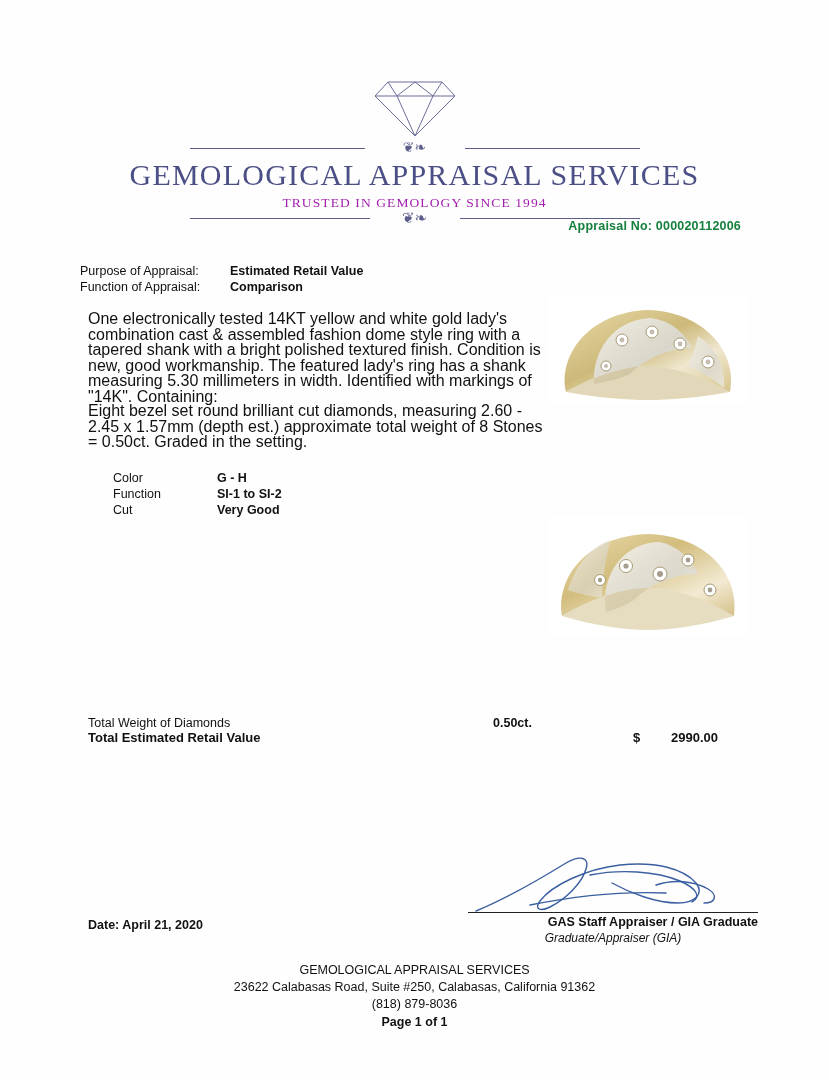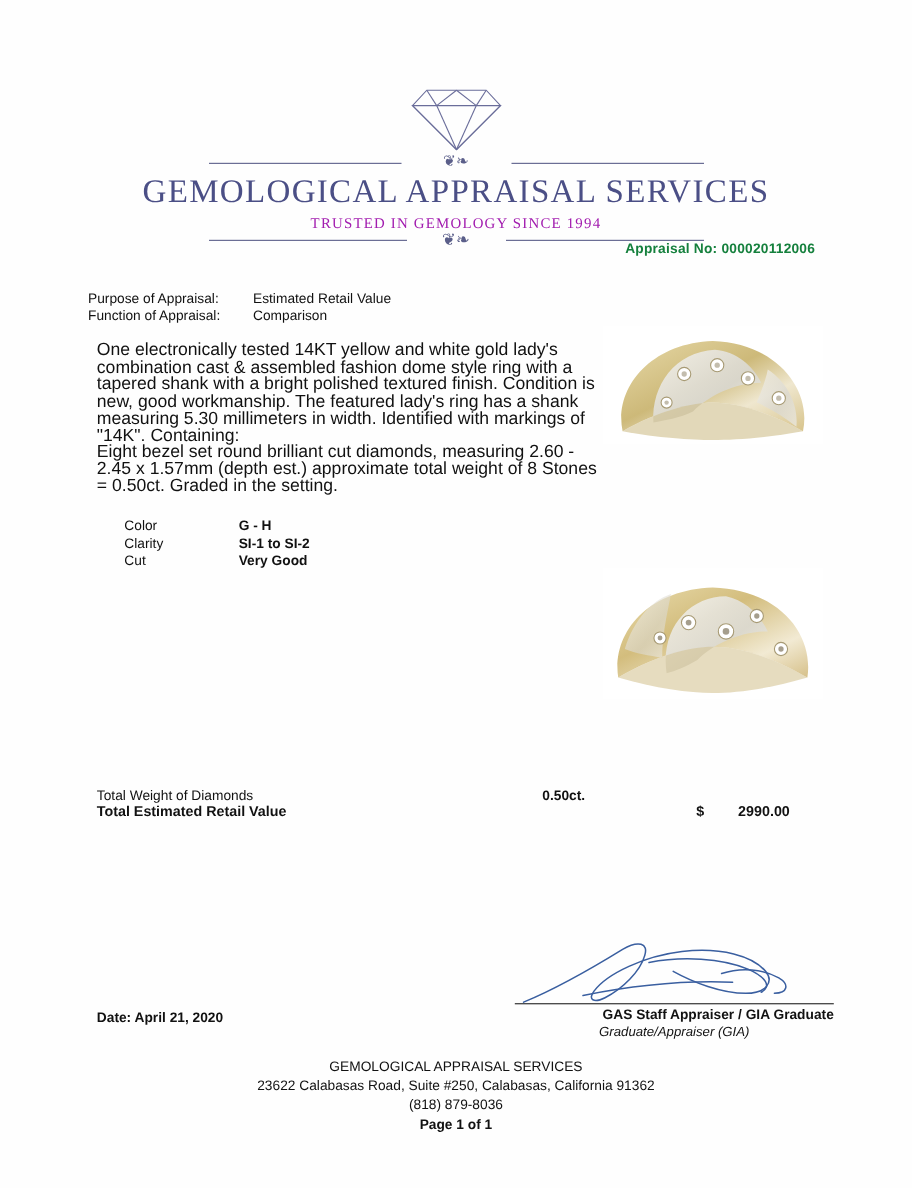--- a/index.html
+++ b/index.html
@@ -113,21 +113,21 @@
     position: absolute;
     top: 263px;
     left: 80px;
     font-size: 12.5px;
   }
   .purpose-block .row {
     display: flex;
     line-height: 16px;
   }
   .purpose-block .lbl { width: 150px; }
-  .purpose-block .val { font-weight: normal; }
+  .purpose-block .val { font-weight: bold; }
 
   
   .desc {
     position: absolute;
     left: 88px;
     width: 460px;
     font-size: 16px;
     line-height: 15.6px;
   }
   .desc.p1 { top: 311px; }
@@ -283,21 +283,21 @@
 
   <div class="desc p1">One electronically tested 14KT yellow and white gold lady's combination cast &amp; assembled fashion dome style ring with a tapered shank with a bright polished textured finish. Condition is new, good workmanship. The featured lady's ring has a shank measuring 5.30 millimeters in width. Identified with markings of "14K".  Containing:</div>
   <div class="desc p2">Eight bezel set round brilliant cut diamonds, measuring 2.60 - 2.45 x 1.57mm (depth est.) approximate total weight of 8 Stones = 0.50ct. Graded in the setting.</div>
 
   <div class="grade-table">
     <div class="row">
       <div class="lbl">Color</div>
       <div class="val">G - H</div>
     </div>
     <div class="row">
-      <div class="lbl">Clarity</div>
+      <div class="lbl">Function</div>
       <div class="val">SI-1 to SI-2</div>
     </div>
     <div class="row">
       <div class="lbl">Cut</div>
       <div class="val">Very Good</div>
     </div>
   </div>
 
   <div class="photo top">
     <svg width="200" height="108" viewBox="0 0 200 108">

